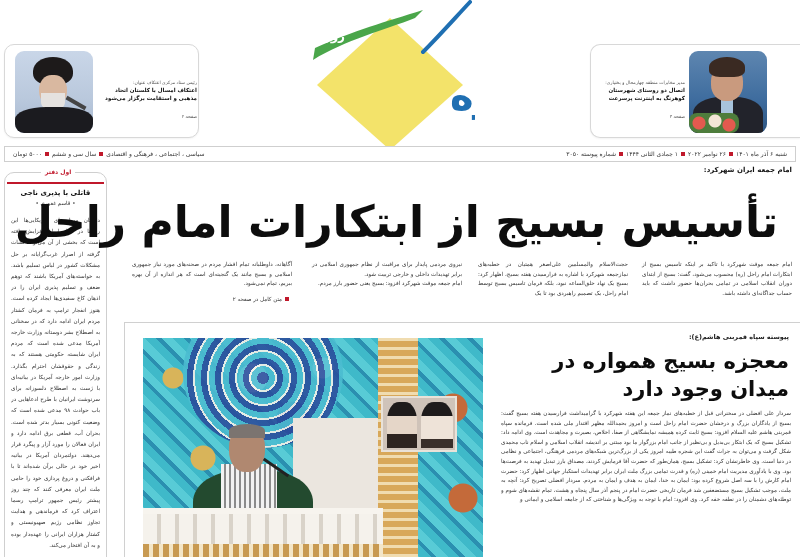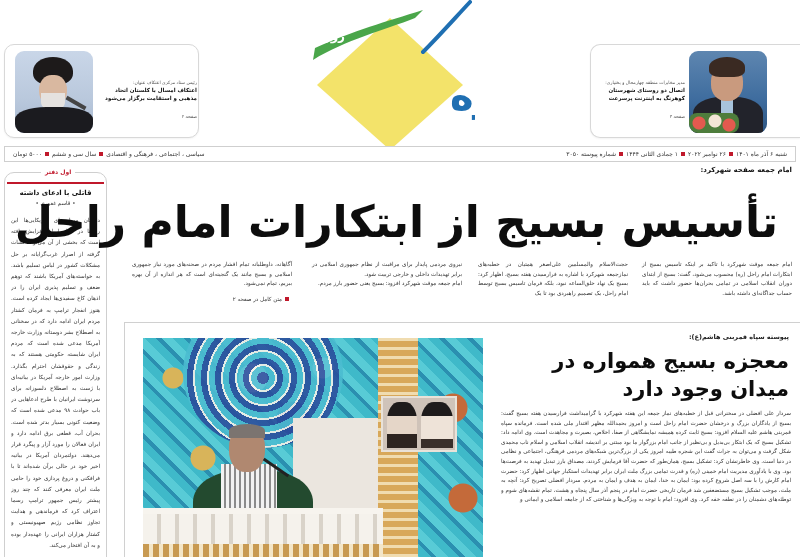--- a/index.html
+++ b/index.html
@@ -172,26 +172,26 @@
     <span>شنبه ۶ آذر ماه ۱۴۰۱</span><span class="dot"></span><span>۲۶ نوامبر ۲۰۲۲</span><span class="dot"></span><span>۱ جمادی الثانی ۱۴۴۴</span><span class="dot"></span><span>شماره پیوسته ۳۰۵۰</span>
   </div>
   <div class="seg left">
     <span>سیاسی ، اجتماعی ، فرهنگی و اقتصادی</span><span class="dot"></span><span>سال سی و ششم</span><span class="dot"></span><span>۵۰۰۰ تومان</span>
   </div>
 </div>
 
 <div class="leftcol">
   <div class="redline"></div>
   <div class="label">اول دفتر</div>
-  <div class="title">قاتلی با ادعای داشته</div>
+  <div class="title">قاتلی با پذیری ناجی</div>
   <div class="author">• قاسم غفوری •</div>
   <div class="body">داستان سرایی‌های آمریکایی‌ها این روزها در قبال ایران افزایش یافته است که بخشی از آن می‌تواند نشات گرفته از اصرار غرب‌گرایانه بر حل مشکلات کشور در لباس تسلیم باشد. به خواسته‌های آمریکا باشند که توهم ضعف و تسلیم پذیری ایران را در اذهان کاخ سفیدی‌ها ایجاد کرده است. هنوز انفجار ترامپ به فرمان کشتار مردم ایران ادامه دارد که در سخنانی به اصطلاح بشر دوستانه وزارت خارجه آمریکا مدعی شده است که مردم ایران شایسته حکومتی هستند که به زندگی و حقوقشان احترام بگذارد. وزارت امور خارجه آمریکا در بیانیه‌ای با ژست به اصطلاح دلسوزانه برای سرنوشت ایرانیان با طرح ادعاهایی در باب حوادث ۹۸ مدعی شده است که وضعیت کنونی بسیار بدتر شده است. بحران آب، قطعی برق ادامه دارد و ایران فعالان را مورد آزار و پیگرد قرار می‌دهند. دولتمردان آمریکا در بیانیه اخیر خود در حالی برآن شده‌اند تا با فرافکنی و دروغ پردازی خود را حامی ملت ایران معرفی کنند که چند روز پیشتر رئیس جمهور ترامپ رسما اعتراف کرد که فرماندهی و هدایت تجاوز نظامی رژیم صهیونیستی و کشتار هزاران ایرانی را عهده‌دار بوده و به آن افتخار می‌کند.</div>
 </div>
 
-<div class="kicker-top">امام جمعه صفحه شهرکرد:</div>
+<div class="kicker-top">امام جمعه ایران شهرکرد:</div>
 <div class="headline">تأسیس بسیج از ابتکارات امام راحل بود</div>
 
 <div class="cols3">
   <div class="c c1">امام جمعه موقت شهرکرد با تاکید بر اینکه تاسیس بسیج از ابتکارات امام راحل (ره) محسوب می‌شود، گفت: بسیج از ابتدای دوران انقلاب اسلامی در تمامی بحران‌ها حضور داشت که باید حساب جداگانه‌ای داشته باشد.</div>
   <div class="c c2">حجت‌الاسلام والمسلمین علی‌اصغر همتیان در خطبه‌های نمازجمعه شهرکرد با اشاره به فرارسیدن هفته بسیج، اظهار کرد: بسیج یک نهاد خلق‌الساعه نبود، بلکه فرمان تاسیس بسیج توسط امام راحل، یک تصمیم راهبردی بود تا یک</div>
   <div class="c c3">
     <div>نیروی مردمی پایدار برای مراقبت از نظام جمهوری اسلامی در برابر تهدیدات داخلی و خارجی تربیت شود.</div>
     <div>امام جمعه موقت شهرکرد افزود: بسیج یعنی حضور بارز مردم.</div>
   </div>
   <div class="c c4">

